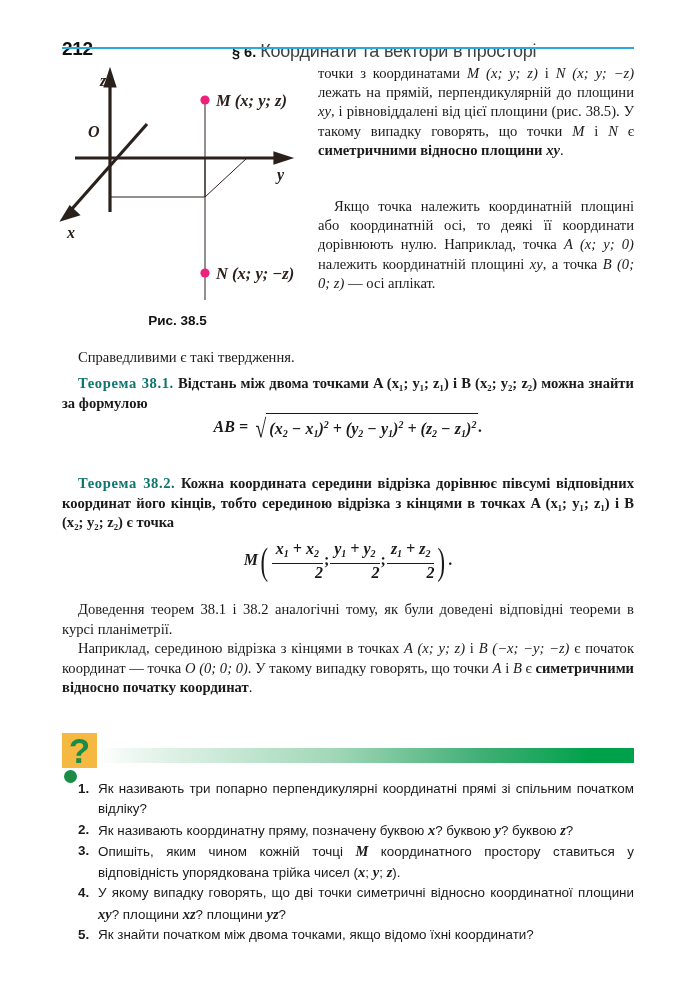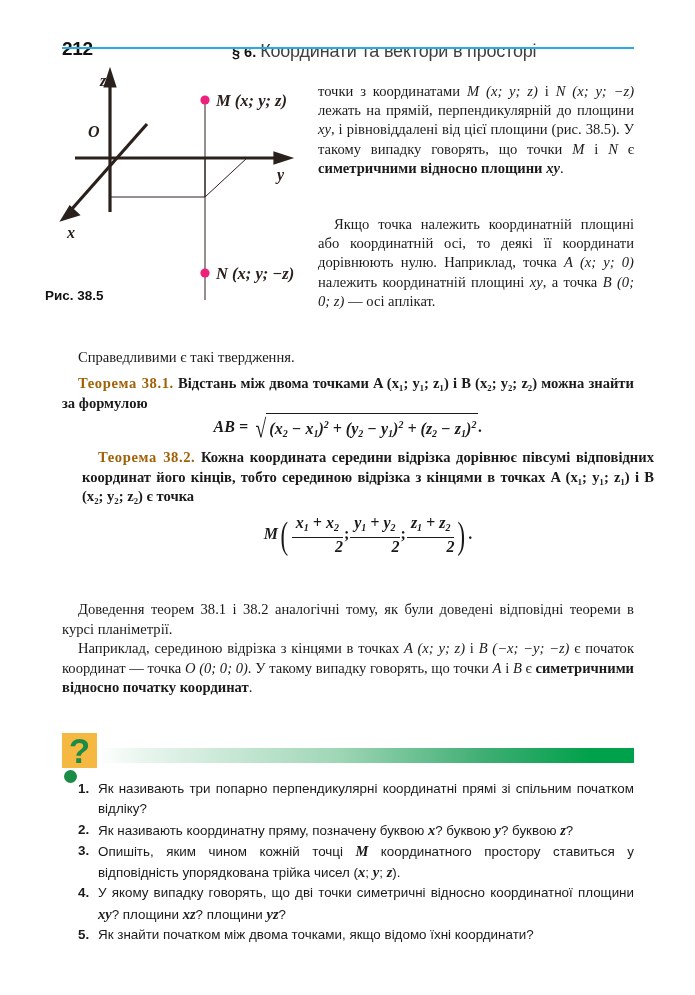--- a/index.html
+++ b/index.html
@@ -68,34 +68,34 @@
     position: absolute;
     left: 45px;
     top: 60px;
     width: 265px;
     height: 265px;
   }
   #figure-svg { display:block; }
   #fig-caption {
     position: absolute;
     left: 0;
-    top: 228px;
+    top: 253px;
     width: 265px;
-    text-align: left;
+    text-align: center;
     font-family: "Liberation Sans", sans-serif;
     font-weight: bold;
     font-size: 13.5px;
     color: #111;
   }
 
   
   #right-col {
     position: absolute;
     left: 318px;
-    top: 82px;
+    top: 64px;
     width: 316px;
     font-size: 14.6px;
     line-height: 19.2px;
     text-align: justify;
     text-justify: inter-word;
   }
   #right-col p { margin: 0; }
   #right-col p.indent { text-indent: 16px; margin-top: 37px; }
 
   
@@ -105,25 +105,25 @@
     width: 572px;
     font-size: 14.6px;
     line-height: 19.6px;
     text-align: justify;
   }
   .body-col p { margin: 0; }
   .indent { text-indent: 16px; }
 
   #para-spravedlyvi { top: 348px; }
   #theorem-1 { top: 374px; }
-  #theorem-2 { top: 448px; margin-left: 20px; }
+  #theorem-2 { top: 474px; }
   #para-dovedennya { top: 600px; }
 
   .thm-label {
-    color: #a16207;
+    color: #0f766e;
     font-weight: bold;
     letter-spacing: 0.6px;
   }
   .thm-body { font-weight: bold; }
   b.bold { font-weight: bold; }
   i.math { font-style: italic; }
 
   
   .formula {
     text-align: center;

